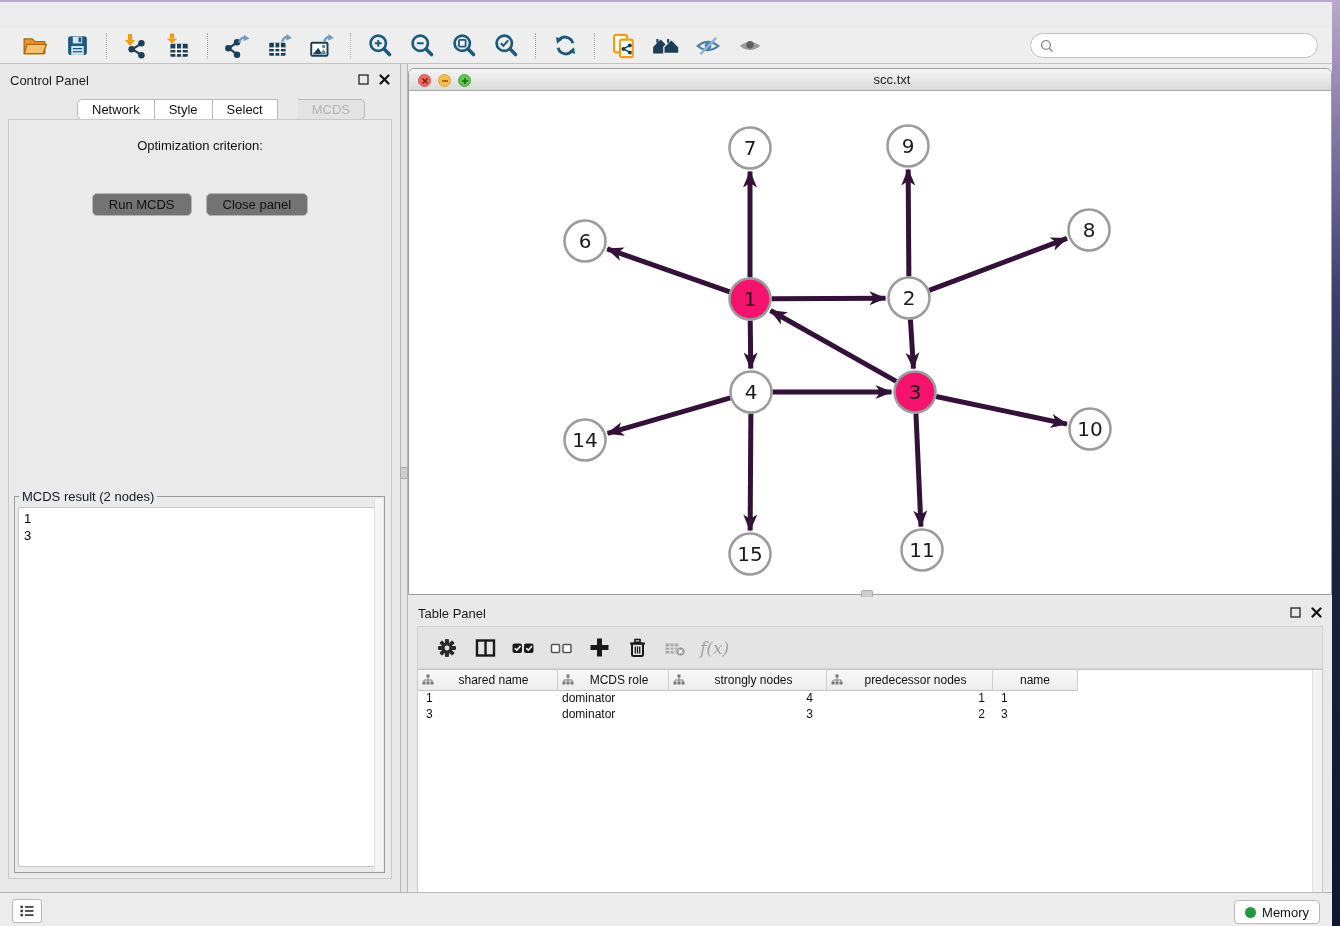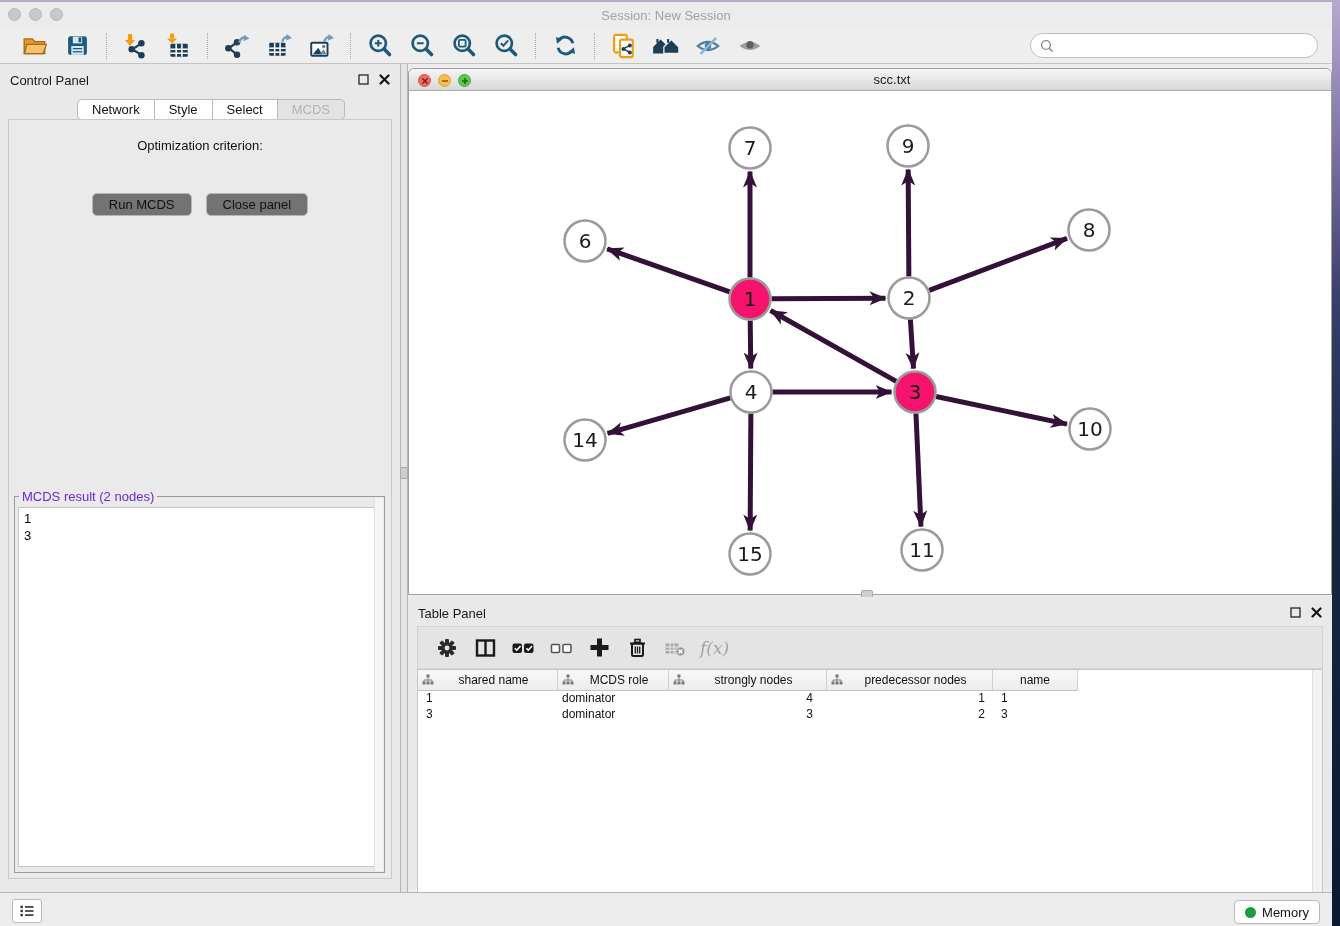--- a/index.html
+++ b/index.html
@@ -25,29 +25,29 @@
   .searchbox input { border:none; outline:none; flex:1; height:20px; font-size:13px; background:transparent; }
 
   
   .control-panel { position:absolute; left:0; top:62px; width:400px; height:828px; background:#e9e9e9; }
   .panel-head { position:absolute; left:10px; top:9px; font-size:13px; color:#1a1a1a; }
   .panel-btns { position:absolute; right:10px; top:10px; display:flex; gap:10px; align-items:center; }
   .cp-tabs { position:absolute; left:77px; top:35px; display:flex; }
   .cp-tab { height:21px; padding:0 14px; font-size:13px; background:#fff; border:1px solid #b9b9b9; border-left:none; display:flex; align-items:center; color:#111; }
   .cp-tab:first-child { border-left:1px solid #b9b9b9; border-radius:5px 0 0 5px; }
   .cp-tab:last-child { border-radius:0 5px 5px 0; }
-  .cp-tab.sel { background:#e3e3e3; color:#b3b3b3; }
+  .cp-tab.sel { background:#e3e3e3; color:#b3b3b3;margin-left:20px; }
   .cp-body { position:absolute; left:8px; top:55px; width:384px; height:760px; background:#eaeaea; border:1px solid #c9c9c9; }
   .opt-label { position:absolute; left:0; top:74px; width:100%; text-align:center; font-size:13px; color:#111; }
   .combo { position:absolute; left:45px; top:96px; width:310px; height:23px; background:#fff; border:1px solid #b8b8b8; border-radius:5px; display:flex; align-items:center; padding:0 8px 0 10px; font-size:13px; }
   .combo .val { flex:1; }
   .btn-row { position:absolute; left:0; top:129px; width:100%; display:flex; justify-content:center; gap:14px; }
   .pbtn { height:23px; padding:0 16px; background:#737373; border:1px solid #b5b5b5; border-radius:5px; font-size:13px; font-family:"Liberation Sans",sans-serif; color:#111; }
   .result-box { position:absolute; left:14px; top:432px; width:371px; height:377px; border:1px solid #9a9a9a; }
-  .result-legend { position:absolute; left:4px; top:-8px; background:#eaeaea; padding:0 3px; font-size:13px; color:#6d28d9; }
+  .result-legend { position:absolute; left:4px; top:-8px; background:#eaeaea; padding:0 3px; font-size:13px; color:#0f172a; }
   .result-area { position:absolute; left:3px; top:10px; right:3px; bottom:5px; background:#fff; border:1px solid #c6c6c6; font-size:13px; line-height:17px; padding:2px 5px; white-space:pre-line; }
   .result-scroll { position:absolute; right:1px; top:1px; width:9px; bottom:1px; background:#f4f4f4; border-left:1px solid #e2e2e2; }
 
   
   .vsplit { position:absolute; left:400px; top:62px; width:8px; height:828px; background:#e4e4e4; border-left:1px solid #b5b5b5; border-right:1px solid #b5b5b5; }
   .grip { position:absolute; width:8px; height:12px; background:#cfcfcf; border:1px solid #aaa; border-radius:2px; }
 
   
   .net-win { position:absolute; left:408px; top:66px; width:924px; height:527px; background:#fff; border:1px solid #9e9e9e; border-radius:6px 6px 0 0; }
   .net-titlebar { position:absolute; left:0; top:0; width:100%; height:22px; background:linear-gradient(#f5f5f5,#d9d9d9); border-bottom:1px solid #a8a8a8; border-radius:6px 6px 0 0;padding-left:44px; }
@@ -81,28 +81,20 @@
   .sq-btn { position:absolute; background:#fff; border:1px solid #b9b9b9; border-radius:3px; display:flex; align-items:center; justify-content:center; }
   .mem-btn { left:auto; right:12px; top:7px; height:24px; padding:0 10px; gap:6px; font-size:13px; color:#111; border-radius:4px; }
   .dot { width:11px; height:11px; border-radius:50%; background:#1d9b3e; }
   svg { display:block; }
 </style>
 </head>
 <body>
 
 <div class="app">
 
-  <div class="titlebar">
-    <div class="tl-group">
-      <div class="tl"></div>
-      <div class="tl"></div>
-      <div class="tl"></div>
-    </div>
-    <div class="win-title">Session: New Session</div>
-  </div>
 
   <div class="toolbar">
     <div class="ic">
       <svg width="26" height="26" viewBox="0 0 24 24">
         <path d="M2 5.5 h7.5 l2.5 2.5 H21 V19 H2 Z" fill="#e8962c" stroke="#a86a10" stroke-width="1.2"></path>
         <path d="M4.5 10.5 H22.5 L19.5 19 H2.3 Z" fill="#f8bf6e" stroke="#a86a10" stroke-width="1.2"></path>
       </svg>
     </div>
     <div class="ic">
       <svg width="25" height="25" viewBox="0 0 24 24">

